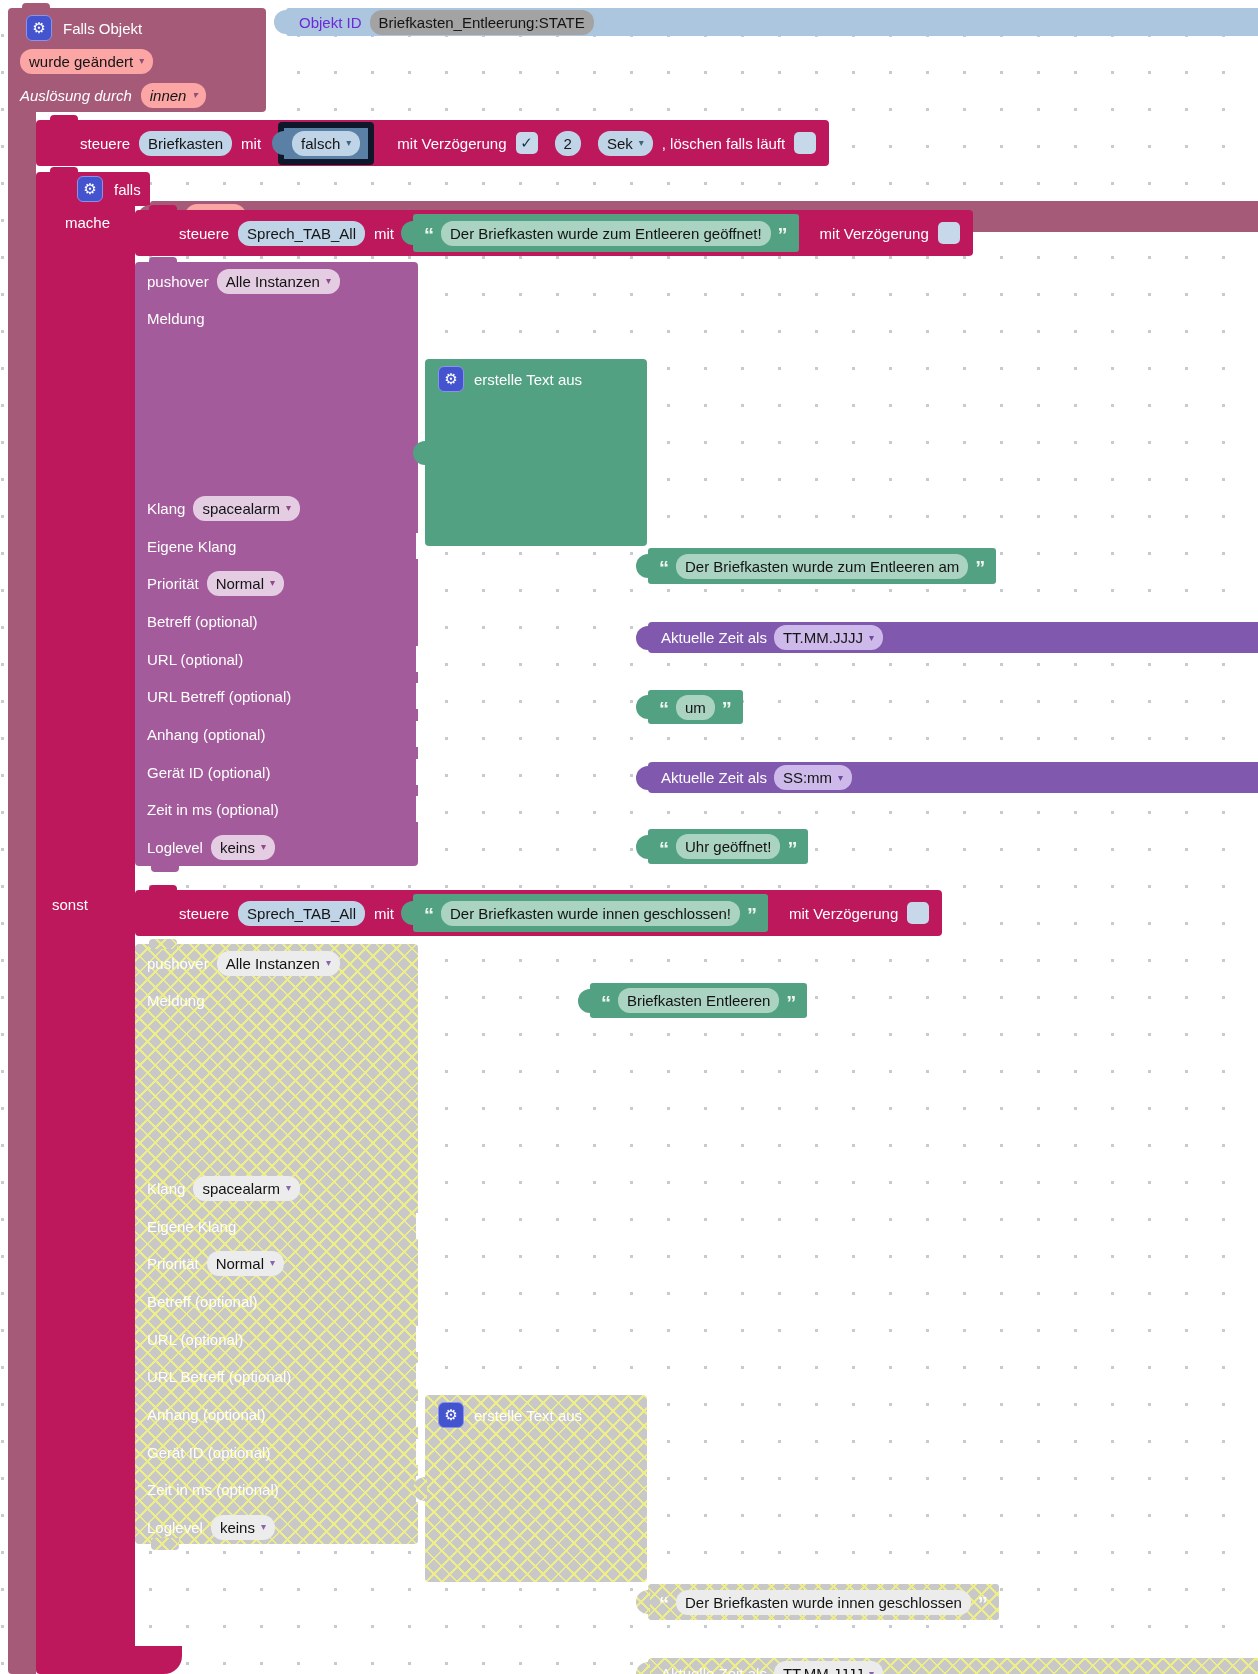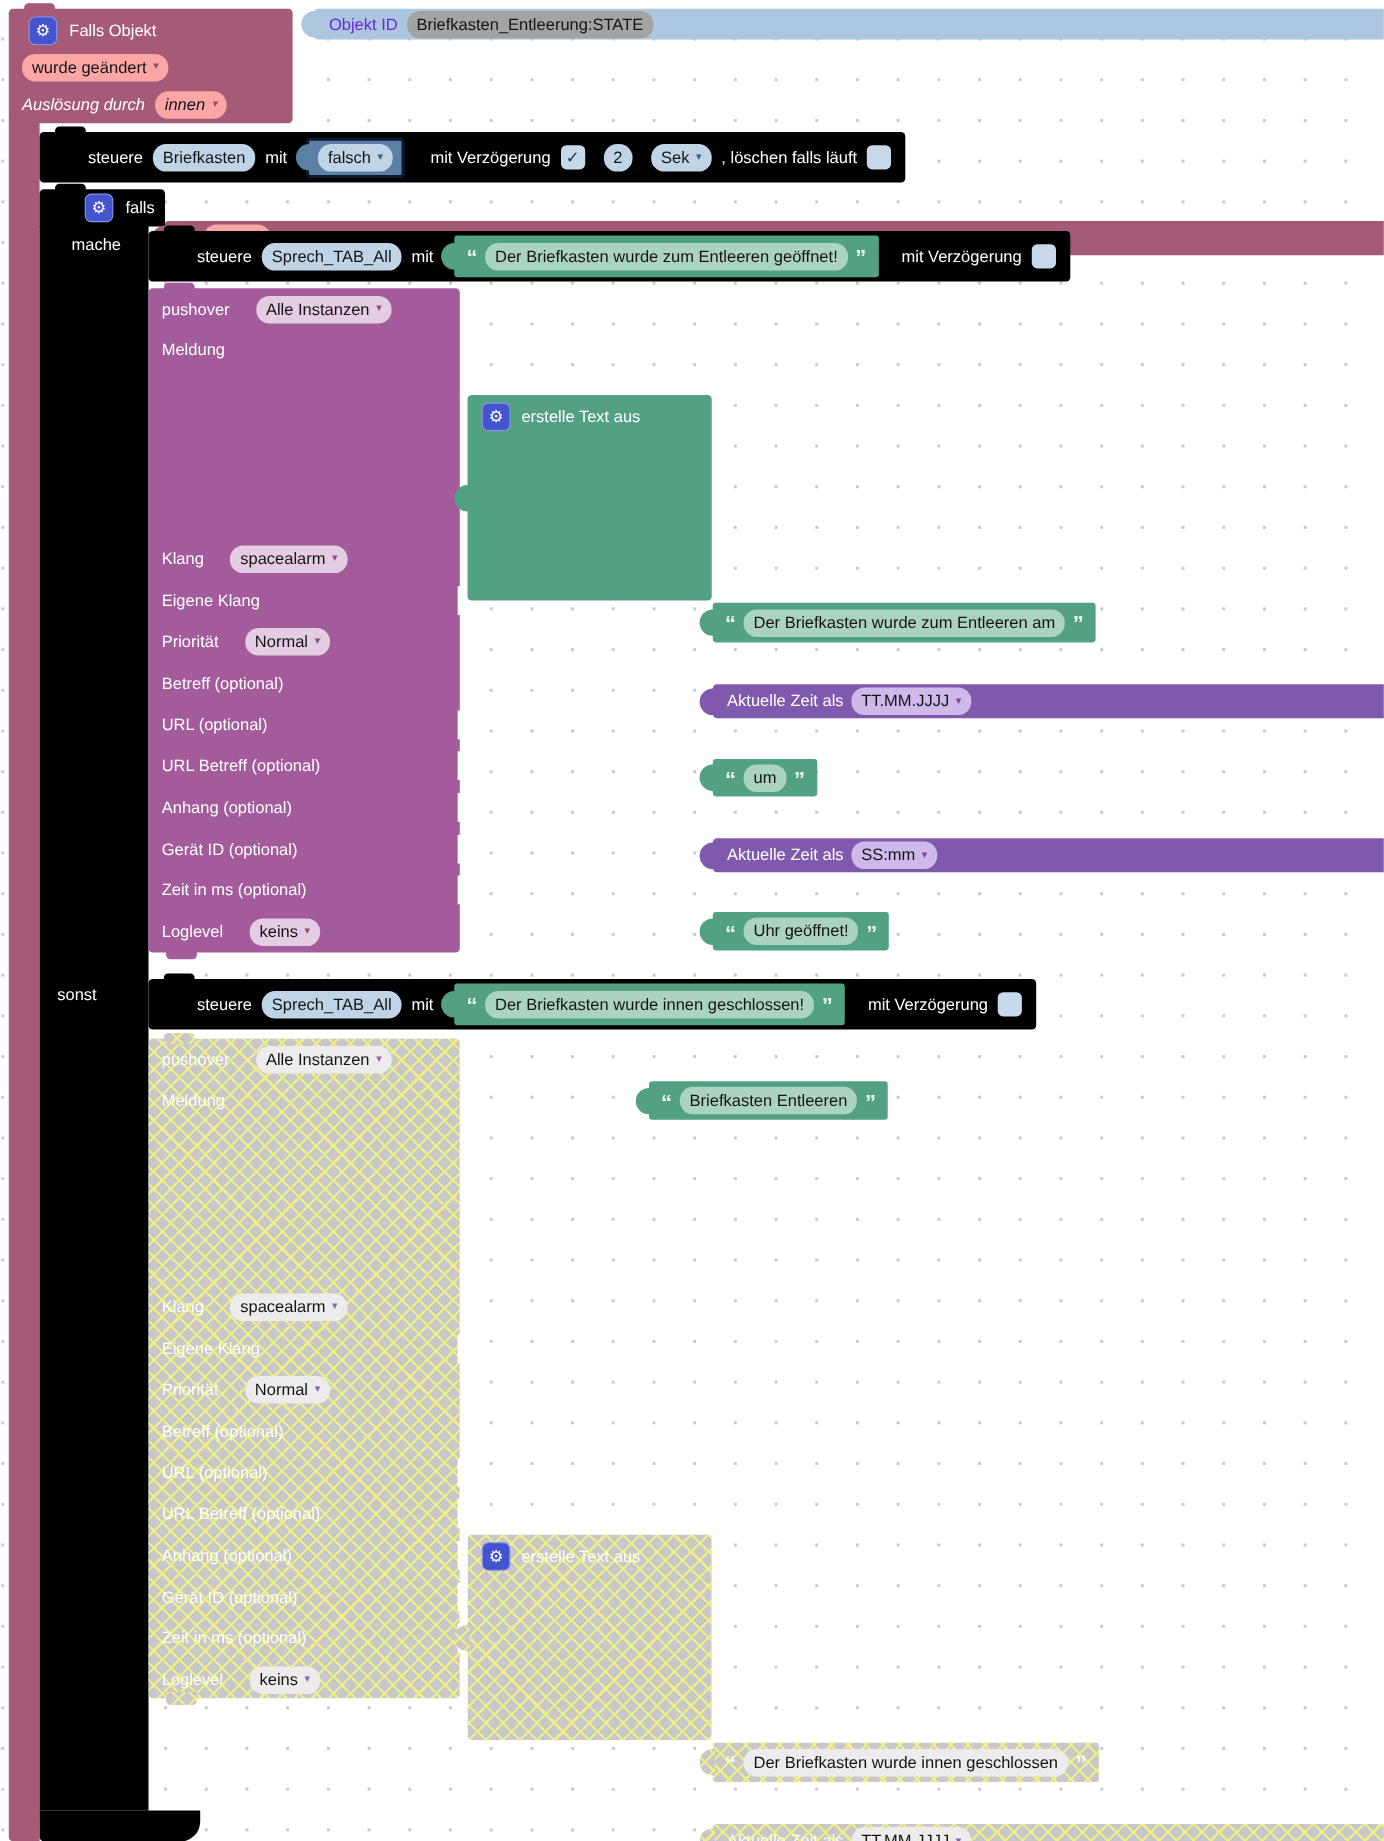--- a/index.html
+++ b/index.html
@@ -6,21 +6,21 @@
   body{
     width:1258px;height:1674px;position:relative;overflow:hidden;
     font-family:"Liberation Sans",sans-serif;
     background-color:#ffffff;
     background-image:radial-gradient(circle,#c7cbd0 1.5px,transparent 1.7px);
     background-size:37px 37px;background-position:21px 17px;
   }
   .blk{position:absolute;box-sizing:border-box;border-radius:4px;color:#fff;font-size:15px;}
   .rowf{display:flex;align-items:center;gap:9px;padding:0 13px;white-space:nowrap;}
   .maroon{background:#a55b78;}
-  .blue{background:#000000;padding-left:44px;}
+  .blue{background:#be185d;padding-left:44px;}
   .lblue{background:#abc6de;}
   .green{background:#53a183;}
   .purple{background:#8058ae;}
   .push{background:#a35b9b;}
   .t{white-space:nowrap;}
   .chip{background:#e9e9e9;color:#141414;border-radius:12px;padding:1px 9px;font-size:15px;
         display:inline-flex;align-items:center;gap:6px;height:23px;white-space:nowrap;}
   .maroon .chip{background:#fca5a5;}
   .blue .chip,.nestblue .chip{background:#c0d4e7;}
   .lblue .chip{background:#a3a3a3;justify-content:flex-end;}
@@ -30,38 +30,38 @@
   .arr{font-size:10px;line-height:1;}
   .maroon .arr{color:#8d5070;}
   .blue .arr,.nestblue .arr{color:#44627e;}
   .purple .arr{color:#6d4a9e;}
   .push .arr{color:#8d4a86;}
   .gear{width:24px;height:24px;min-width:24px;border-radius:6px;background:#4453ce;border:1px solid #8a94e6;
         color:#fff;display:inline-flex;align-items:center;justify-content:center;font-size:15px;}
   .q{font-size:20px;font-weight:bold;line-height:1;color:#eef6f2;transform:translateY(2px);}
   .cb{width:22px;height:22px;min-width:22px;border-radius:5px;background:#c6d8ea;color:#14314a;
       display:inline-flex;align-items:center;justify-content:center;font-size:15px;}
-  .nestblue{position:relative;background:#5b80a5;border:3px solid #0f172a;border-radius:4px;
+  .nestblue{position:relative;background:#5b80a5;border:6px solid #0f172a;border-radius:4px;
             padding:3px 8px;display:inline-flex;align-items:center;}
   
   .stmt::before{content:"";position:absolute;top:-5px;left:14px;width:28px;height:10px;
                 background:inherit;border-radius:4px 4px 0 0;}
   
   .btab::after{content:"";position:absolute;bottom:-6px;left:16px;width:28px;height:12px;
                background:inherit;border-radius:0 0 4px 4px;}
   
   .val{position:relative;}
   .val::before{content:"";position:absolute;left:-12px;top:50%;transform:translateY(-50%);
                width:14px;height:24px;background:inherit;border-radius:12px 0 0 12px;}
   .valg{position:relative;border-radius:3px;height:38px;display:inline-flex;align-items:center;
         gap:7px;padding:0 11px;}
   .valg::before{content:"";position:absolute;left:-12px;top:50%;transform:translateY(-50%);
                 width:14px;height:24px;background:inherit;border-radius:12px 0 0 12px;}
   
-  .prow{position:absolute;left:12px;right:0;height:28px;display:flex;align-items:center;gap:24px;}
+  .prow{position:absolute;left:12px;right:0;height:28px;display:flex;align-items:center;gap:8px;}
   .socket{position:absolute;right:-13px;top:50%;transform:translateY(-50%);
           width:15px;height:26px;background:#fff;border-radius:0 13px 13px 0;}
   .lbl{position:absolute;color:#fff;font-size:15px;}
   
   .dis{background-color:#c8c8c8;
        background-image:
          repeating-linear-gradient(45deg,#eded8a 0,#eded8a 2px,transparent 2px,transparent 11px),
          repeating-linear-gradient(135deg,#eded8a 0,#eded8a 2px,transparent 2px,transparent 11px);
        color:#fdfdfd;}
   .dis .chip{background:#ececec;color:#131313;}

